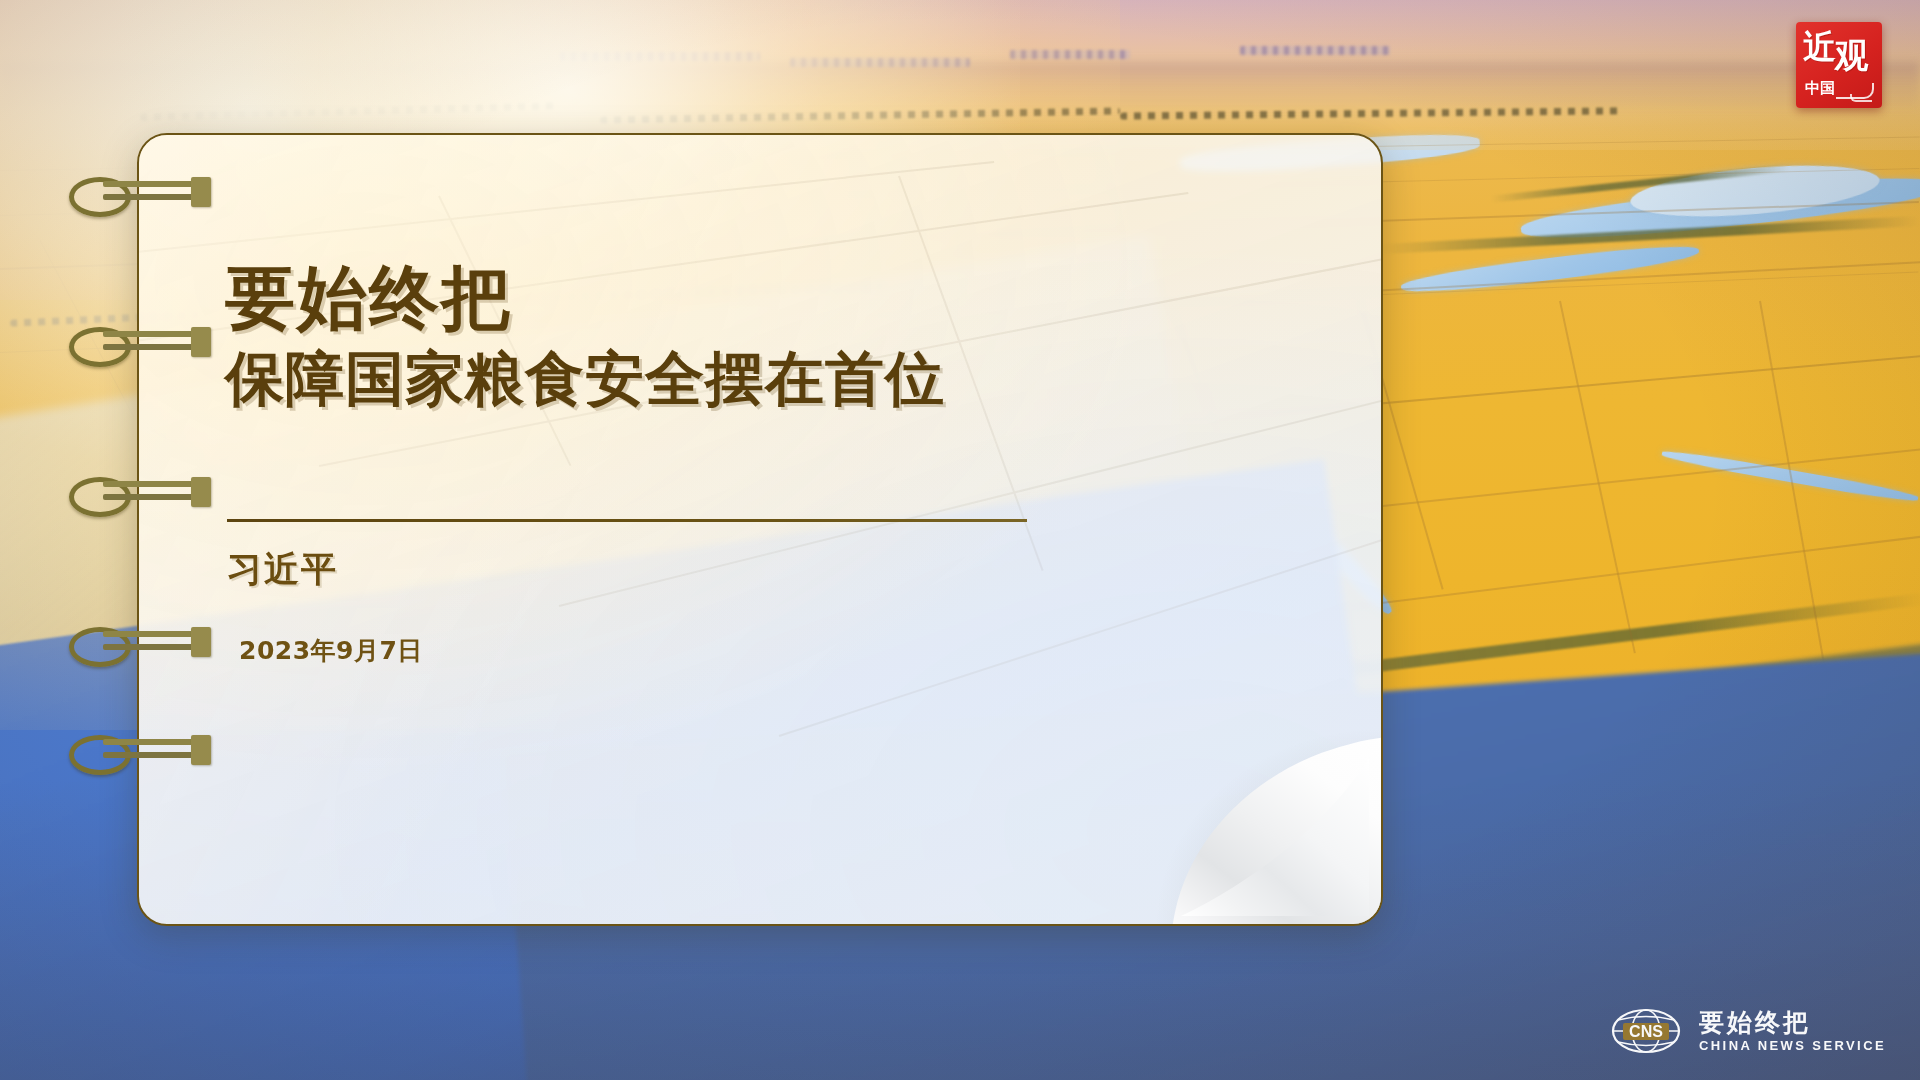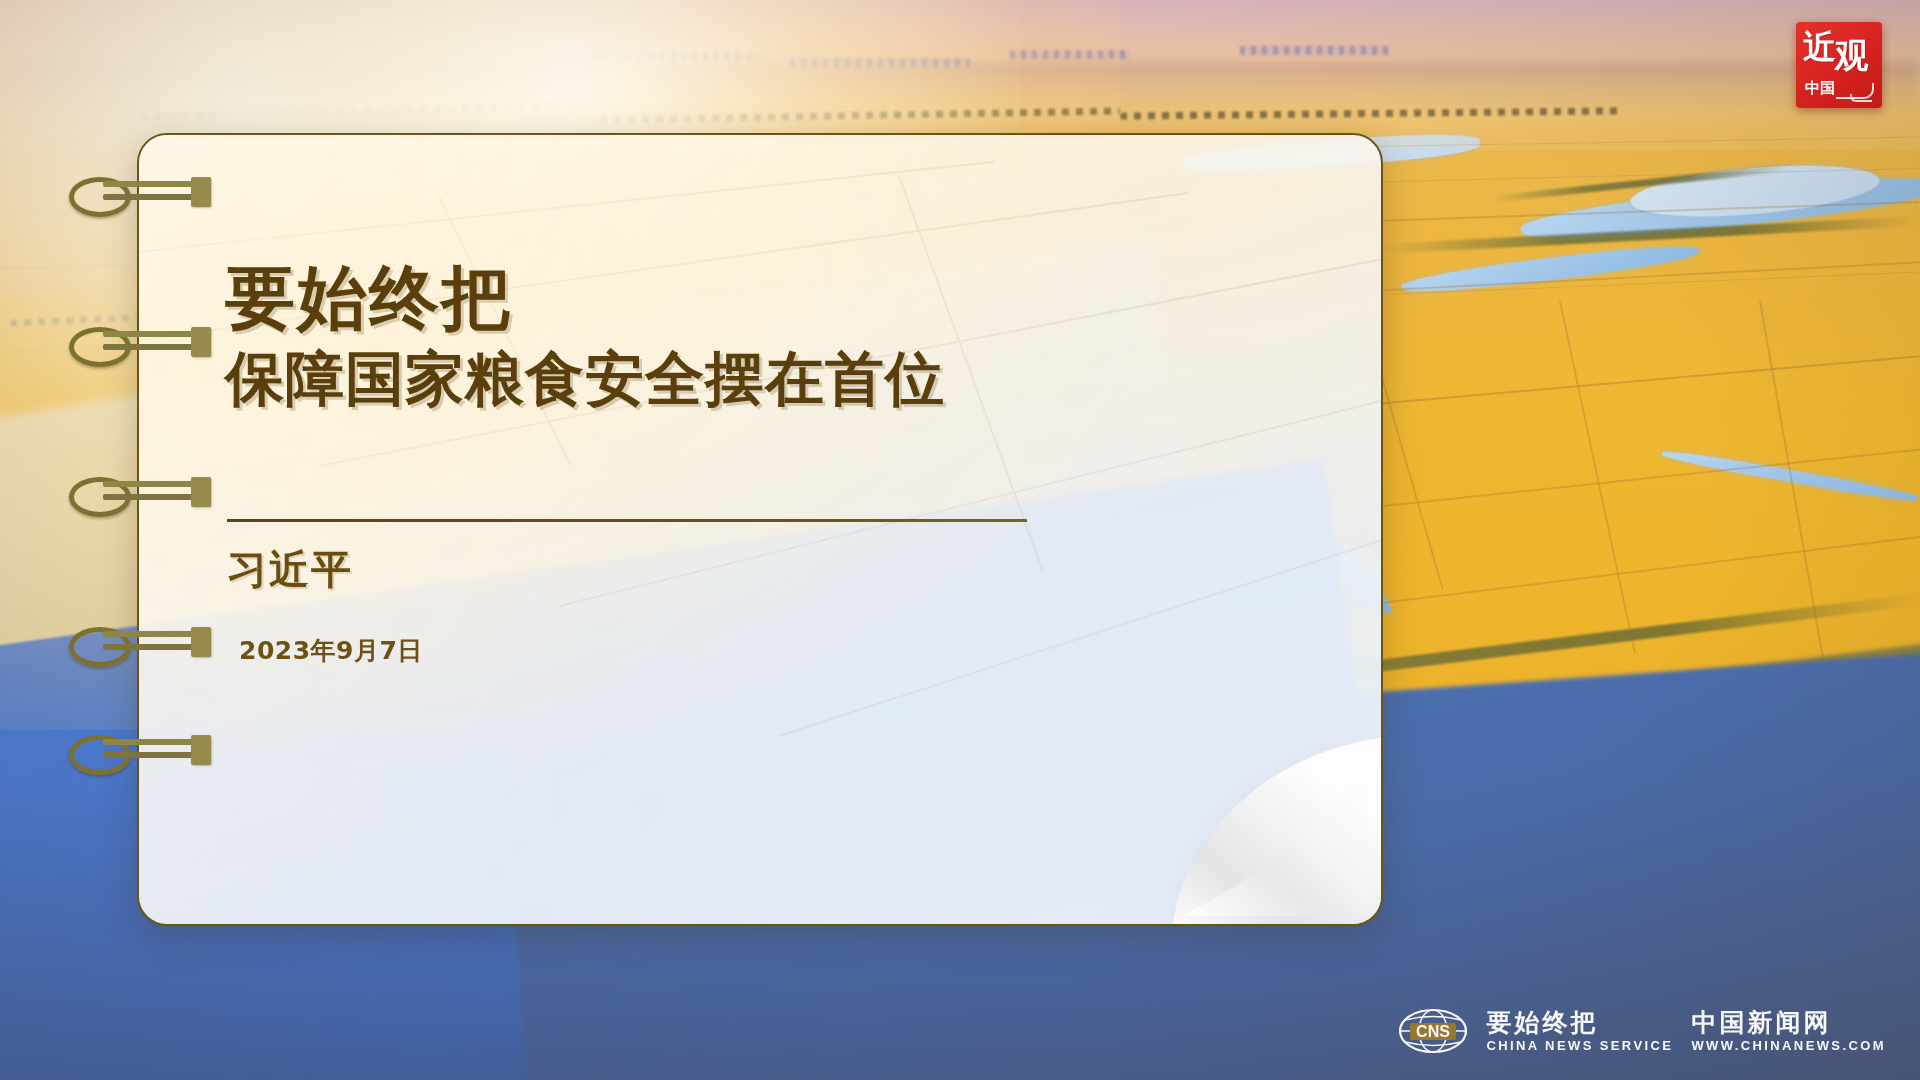--- a/index.html
+++ b/index.html
@@ -268,21 +268,21 @@
 
   .divider{
     position:absolute;left:2px;top:384px;width:800px;height:3px;
     background:linear-gradient(90deg,#5d4510,#6b5415 70%,#7a6526);
   }
 
   .author{
     position:absolute;left:2px;top:412px;
     color:#6b4d10;
     font-family:"DejaVu Sans","Liberation Sans",sans-serif;
-    font-weight:700;font-size:40px;line-height:44px;letter-spacing:2px;
+    font-weight:700;font-size:35px;line-height:44px;letter-spacing:2px;
     text-shadow:2px 2px 0 rgba(107,77,16,.18);
     white-space:nowrap;
   }
   .occasion{
     position:absolute;left:2px;top:462px;
     color:#6f5213;
     font-family:"DejaVu Sans","Liberation Sans",sans-serif;
     font-weight:700;font-size:25px;line-height:32px;letter-spacing:.5px;
     white-space:nowrap;
   }
@@ -466,19 +466,15 @@
         <path d="M7 12 Q35 5 63 12" stroke="#ffffff" stroke-width="1.4" fill="none"></path>
         <path d="M7 34 Q35 41 63 34" stroke="#ffffff" stroke-width="1.4" fill="none"></path>
         <rect x="12" y="15" width="46" height="17" rx="2" fill="#9a7a2e"></rect>
         <text x="35" y="28.5" text-anchor="middle" font-family="Liberation Sans, sans-serif" font-size="16" font-weight="700" fill="#ffffff">CNS</text>
       </svg>
     </div>
     <div class="wm-col">
       <div class="wm-cn">要始终把</div>
       <div class="wm-en">CHINA NEWS SERVICE</div>
     </div>
-    <div class="wm-col">
-      <div class="wm-cn">中国新闻网</div>
-      <div class="wm-en">WWW.CHINANEWS.COM</div>
-    </div>
   </div>
 
 </div>
 
 </body></html>

